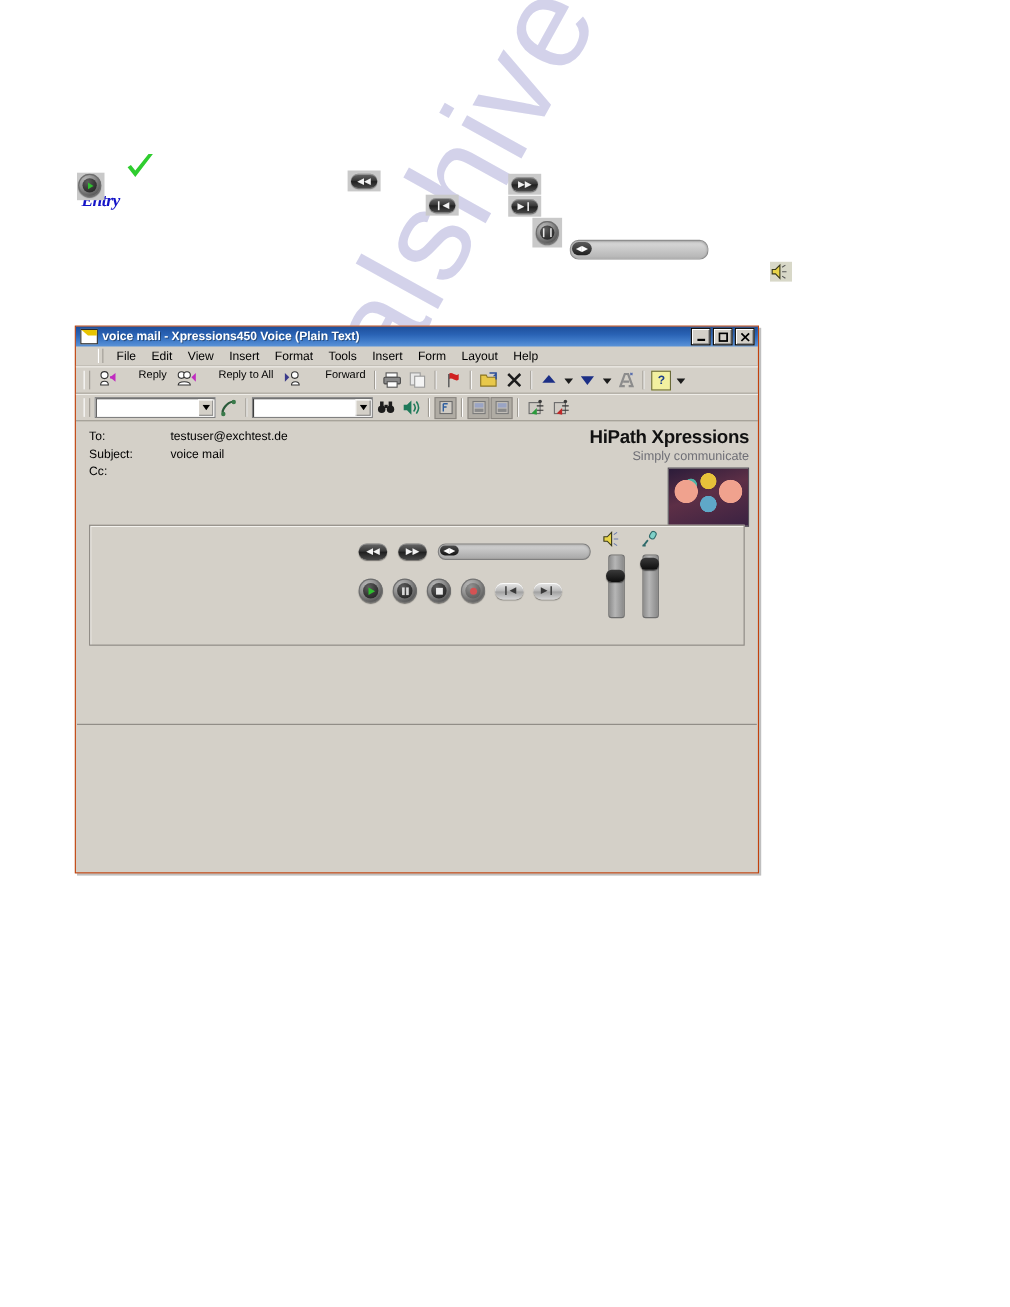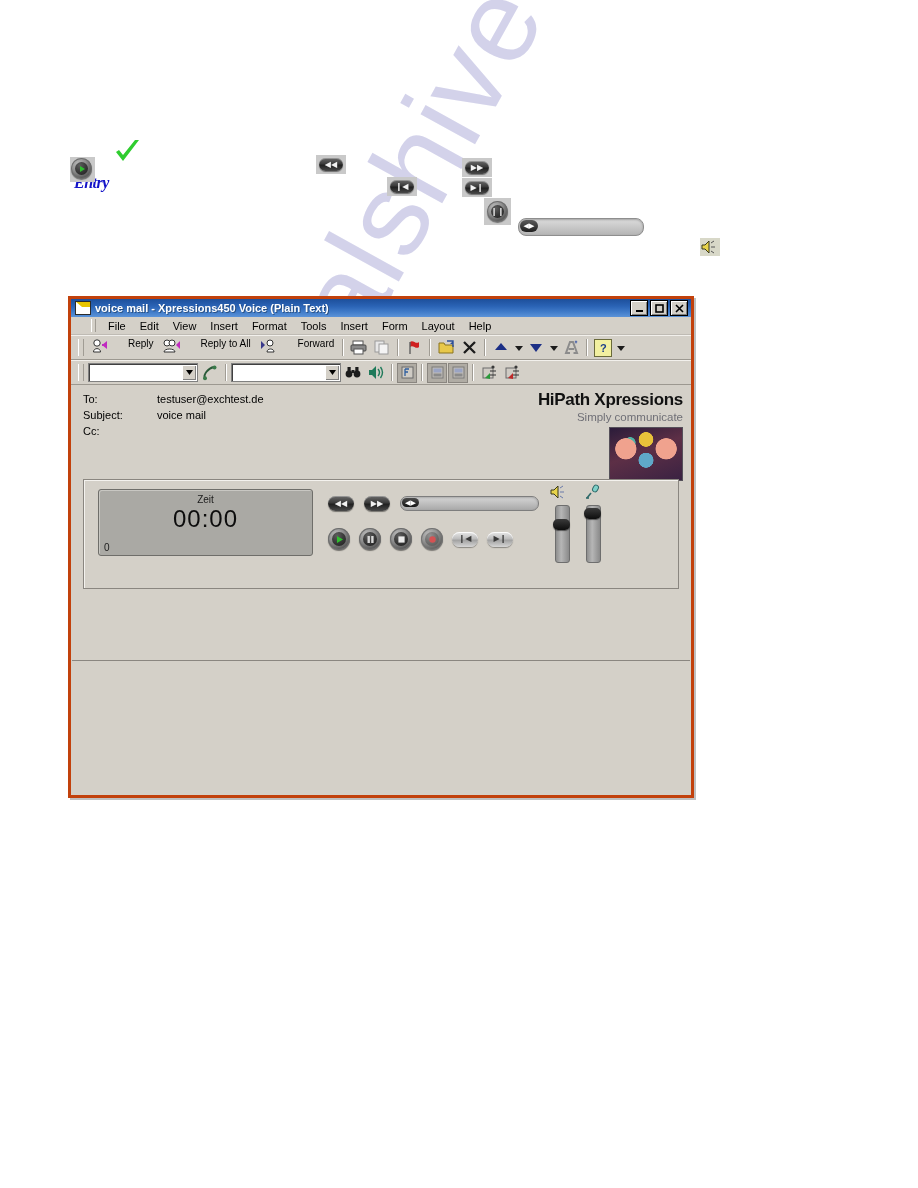--- a/index.html
+++ b/index.html
@@ -87,21 +87,21 @@
     border-radius:7px;
     background:linear-gradient(180deg,#5c5c5c,#1f1f1f);
     color:#fff;font-size:7px;display:flex;align-items:center;justify-content:center;
   }
   .annot-speaker{position:absolute;left:700px;top:238px;width:20px;height:18px;background:#d8d8c8;}
 
   
   .win{
     position:absolute;left:68px;top:296px;width:620px;height:496px;
     background:#d4d0c8;
-    border:3px solid #c2410c;
+    border:1px solid #c2410c;
     box-shadow:2px 2px 0 rgba(0,0,0,.25);
   }
   .titlebar{
     height:18px;
     background:linear-gradient(180deg,#1d4f9b 0%,#2a63b5 40%,#3f7ac8 70%,#5b93d8 100%);
     display:flex;align-items:center;
     padding:0 2px;
   }
   .tb-icon{
     width:14px;height:12px;margin:0 4px 0 2px;
@@ -575,25 +575,20 @@
 
       <div class="brand">
         <div class="b1">HiPath Xpressions</div>
         <div class="b2">Simply communicate</div>
       </div>
       <div class="brandimg"></div>
     </div>
 
     <div class="playerwrap">
 
-      <div class="zeitbox">
-        <div class="zeit-label">Zeit</div>
-        <div class="zeit-value">00:00</div>
-        <div class="zeit-counter">0</div>
-      </div>
 
       <div style="position:absolute;left:244px;top:16px;display:flex;align-items:center;gap:10px;">
         <div class="pill" style="width:26px;height:15px;">◀◀</div>
         <div class="pill" style="width:26px;height:15px;">▶▶</div>
         <div class="pbar">
           <div class="pthumb">◀▶</div>
         </div>
       </div>
 
       <div style="position:absolute;left:244px;top:48px;display:flex;align-items:center;gap:9px;">

